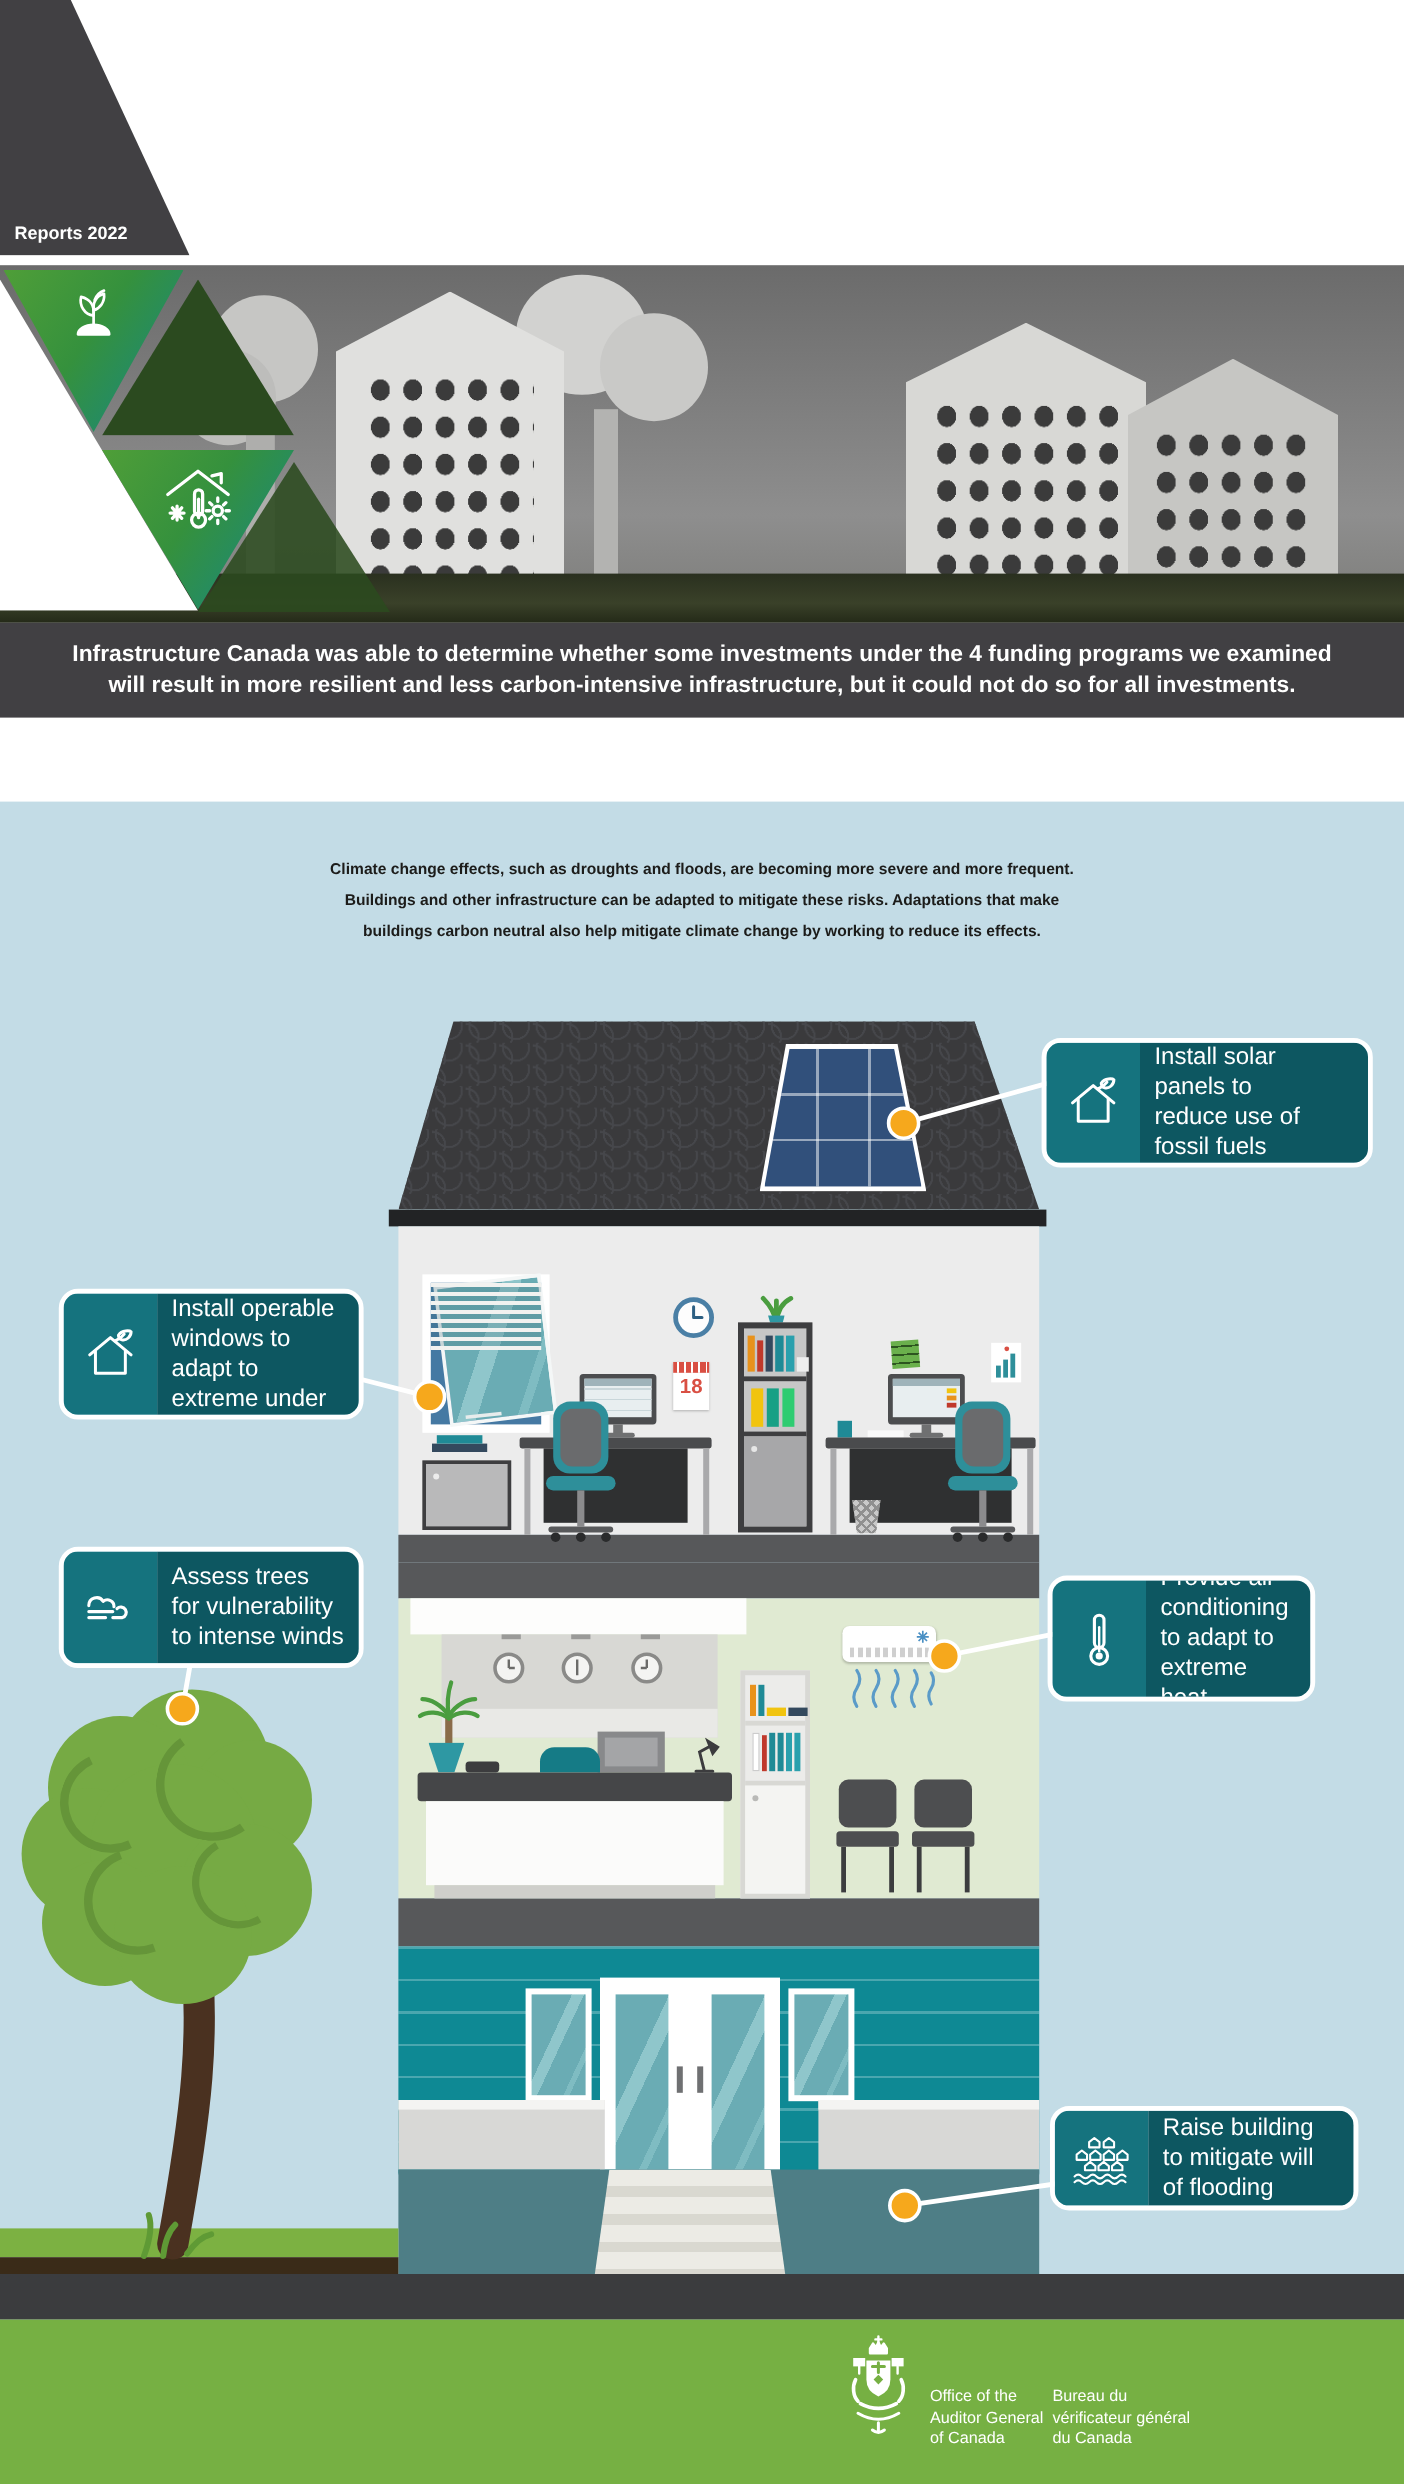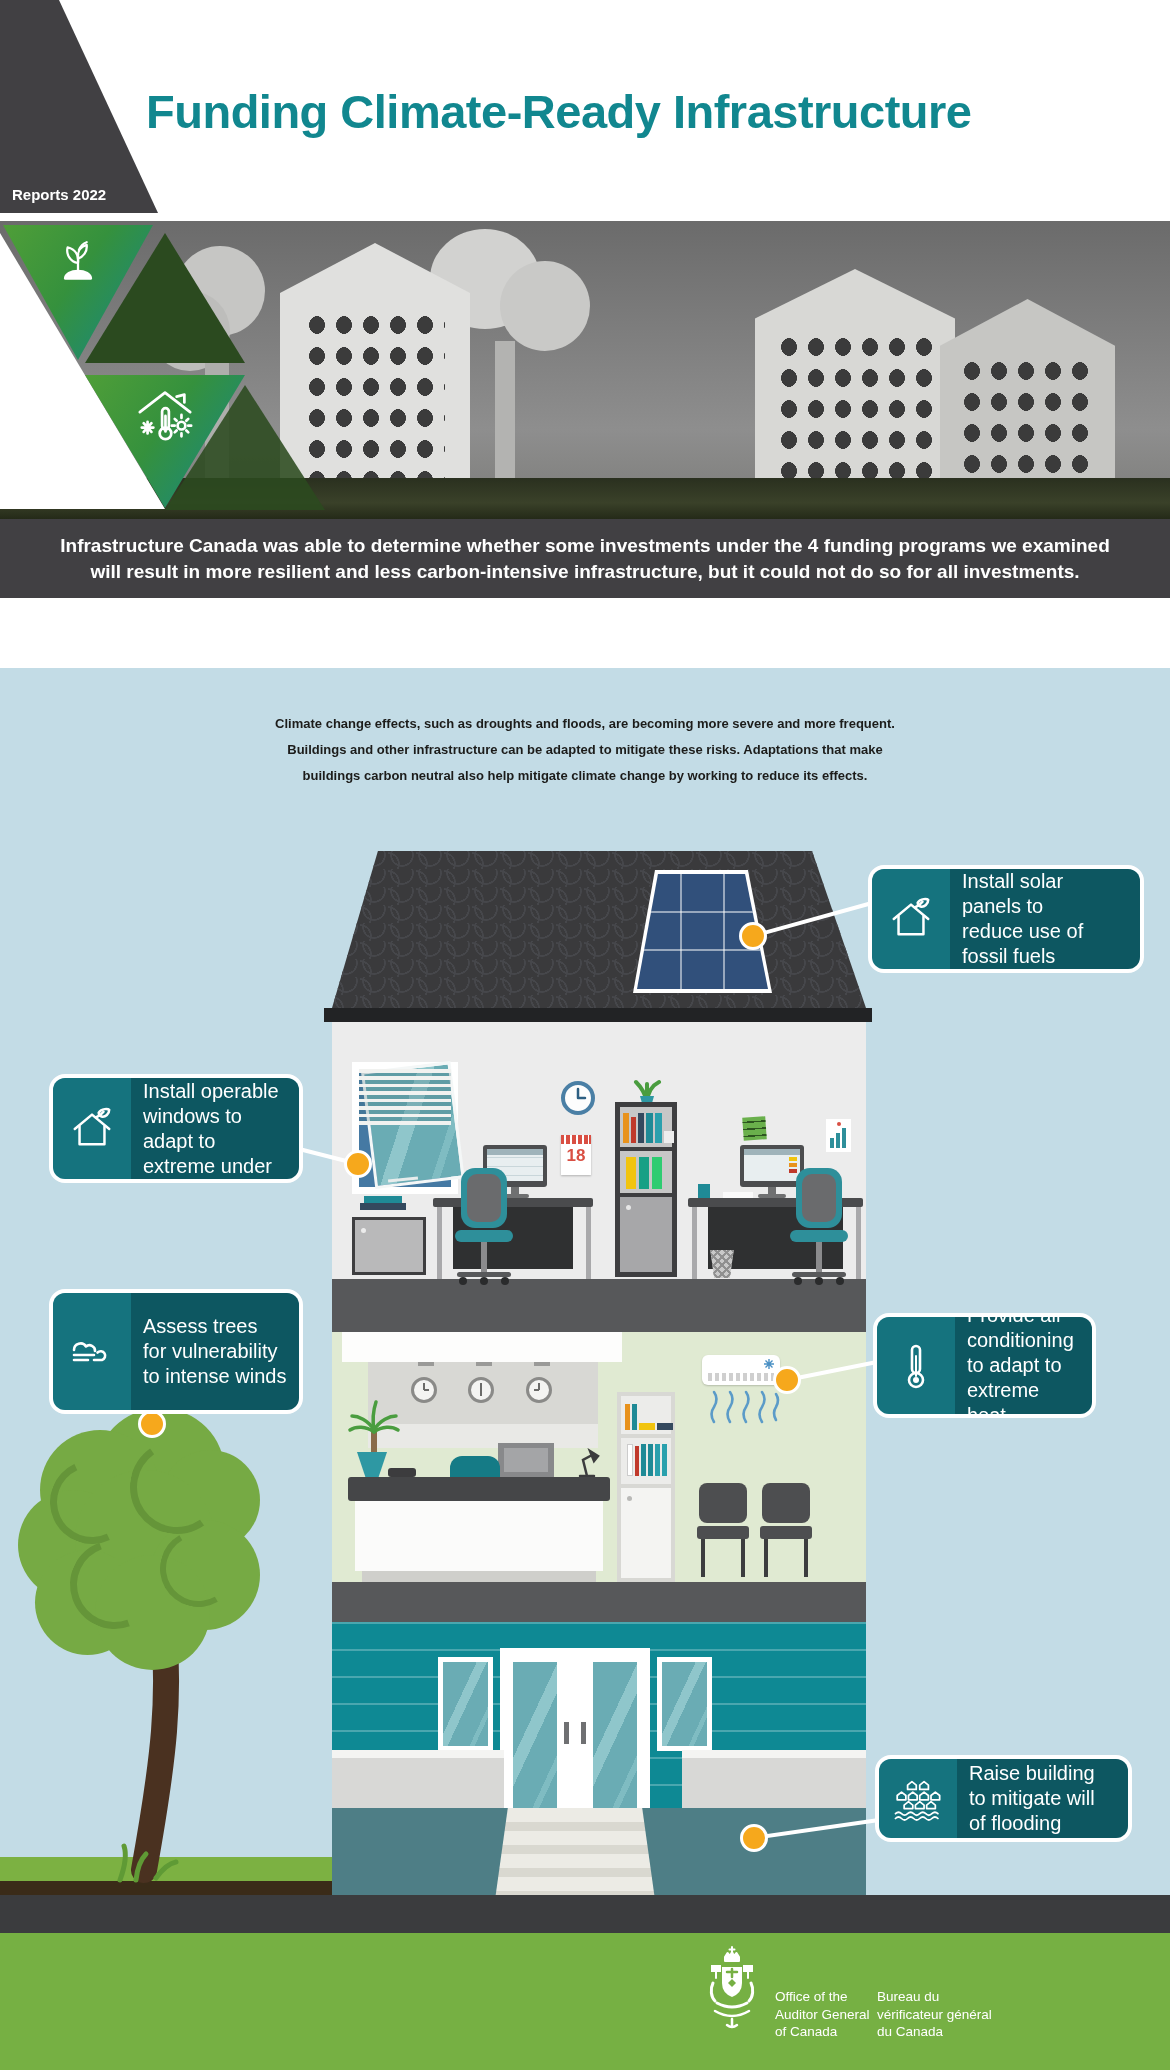--- a/index.html
+++ b/index.html
@@ -48,21 +48,20 @@
   .footer{left:0;top:1933px;width:1170px;height:137px;background:#76B043;}
   .footTxt{color:#fff;font-size:13.5px;line-height:17.5px;}
 </style>
 </head>
 <body>
 
 <div id="page">
 
   <div class="a corner"></div>
   <div class="a reports">Reports 2022</div>
-  <div class="a title">Funding Climate-Ready Infrastructure</div>
 
   <div class="a banner">
 
     <div class="a pcloud" style="left:175px;top:25px;width:90px;height:90px;"></div>
     <div class="a pcloud" style="left:150px;top:70px;width:80px;height:80px;background:#bdbdbb;"></div>
     <div class="a" style="left:205px;top:130px;width:24px;height:130px;background:#aeaeac;"></div>
     <div class="a pcloud" style="left:430px;top:8px;width:110px;height:100px;background:#d2d2d0;"></div>
     <div class="a pcloud" style="left:500px;top:40px;width:90px;height:90px;background:#c9c9c7;"></div>
     <div class="a" style="left:495px;top:120px;width:20px;height:140px;background:#b3b3b1;"></div>
     <div class="a phouse" style="left:280px;top:22px;width:190px;height:250px;clip-path:polygon(50% 0,100% 20%,100% 100%,0 100%,0 20%);">
@@ -402,21 +401,21 @@
         <path d="M31 7 c3 -5 10 -4 11 -3 c0 4 -4 8 -8 7 c-2 -.5 -3 -2 -3 -4 z"></path>
           <path d="M28 12 q5 -2 8 -6"></path>
       </svg>
     </div>
     <div class="calloutBody pre">Install operable
 windows to
 adapt to
 extreme under</div>
   </div>
 
-  <div class="a callout" style="left:49px;top:1289px;width:254px;height:125px;justify-content:center;">
+  <div class="a callout" style="left:49px;top:1289px;width:254px;height:101px;justify-content:center;">
     <div class="calloutIcon ic">
       <svg width="48" height="44" viewBox="0 0 48 44" fill="none" stroke="#fff" stroke-width="2.6" stroke-linecap="round" stroke-linejoin="round">
         <path d="M6 20 a6.5 6.5 0 0 1 12 -3.5 a5.5 5.5 0 0 1 9 4.5"></path>
         <path d="M6 25 h20 M6 30 h14"></path>
         <path d="M26 30 h8 a4.5 4.5 0 1 0 -4.5 -7.5"></path>
       </svg>
     </div>
     <div class="calloutBody pre">Assess trees
 for vulnerability
 to intense winds</div>

